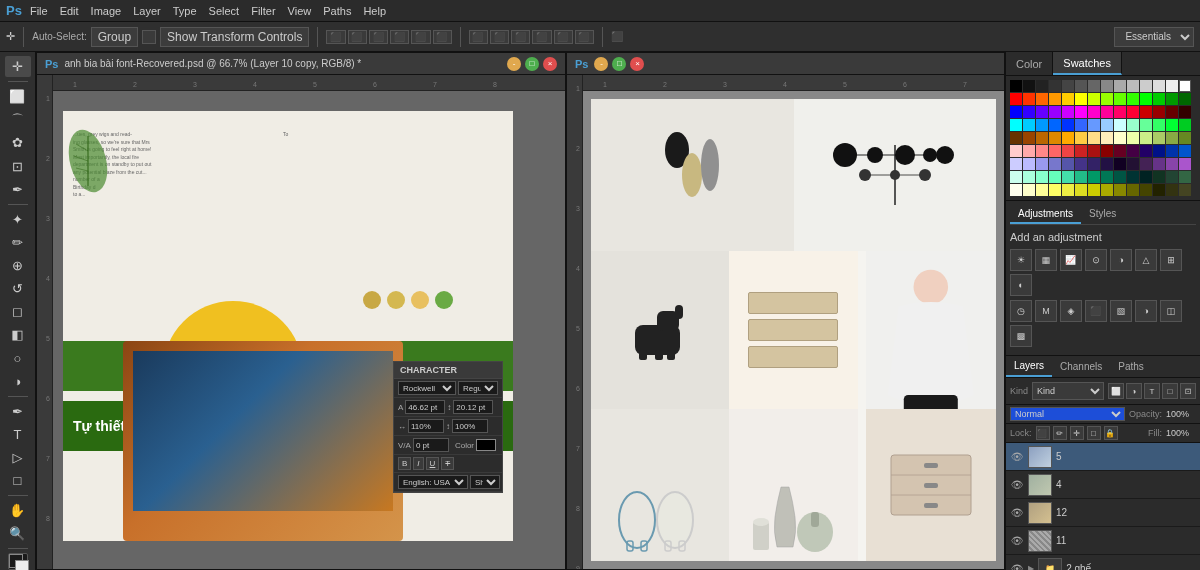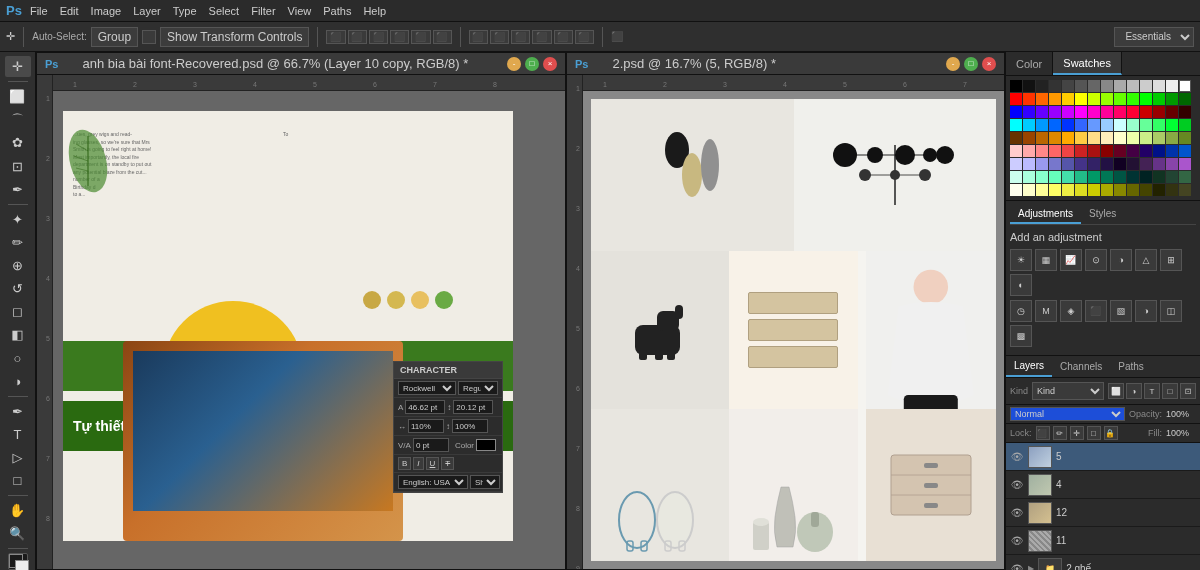--- a/index.html
+++ b/index.html
@@ -167,25 +167,24 @@
       font-size: 10px;
       color: #ccc;
     }
     .doc-tab .ps-icon {
       color: #4a9fd4;
       font-weight: bold;
       font-size: 11px;
     }
     .doc-tab-title {
       flex: 1;
-      font-size: 13px;
+      font-size: 10px;
       white-space: nowrap;
       overflow: hidden;
       text-overflow: ellipsis;
-      margin-left: 18px;
     }
     .doc-tab-controls {
       display: flex;
       gap: 4px;
     }
     .doc-tab-btn {
       width: 14px;
       height: 14px;
       border-radius: 50%;
       display: flex;
@@ -830,21 +829,20 @@
               </div>
             </div>
           </div>
         </div>
       </div>
     </div>
 
     <div id="doc2" class="doc-window">
       <div class="doc-tab">
         <span class="ps-icon">Ps</span>
-        <span class="doc-tab-title">2.psd @ 16.7% (5, RGB/8) *</span>
         <div class="doc-tab-controls">
           <div class="doc-tab-btn min">-</div>
           <div class="doc-tab-btn max">□</div>
           <div class="doc-tab-btn close">×</div>
         </div>
       </div>
       <div class="doc-content">
         <div class="doc-ruler-h">
           <span class="ruler-mark" style="left:20px">1</span>
           <span class="ruler-mark" style="left:80px">2</span>

